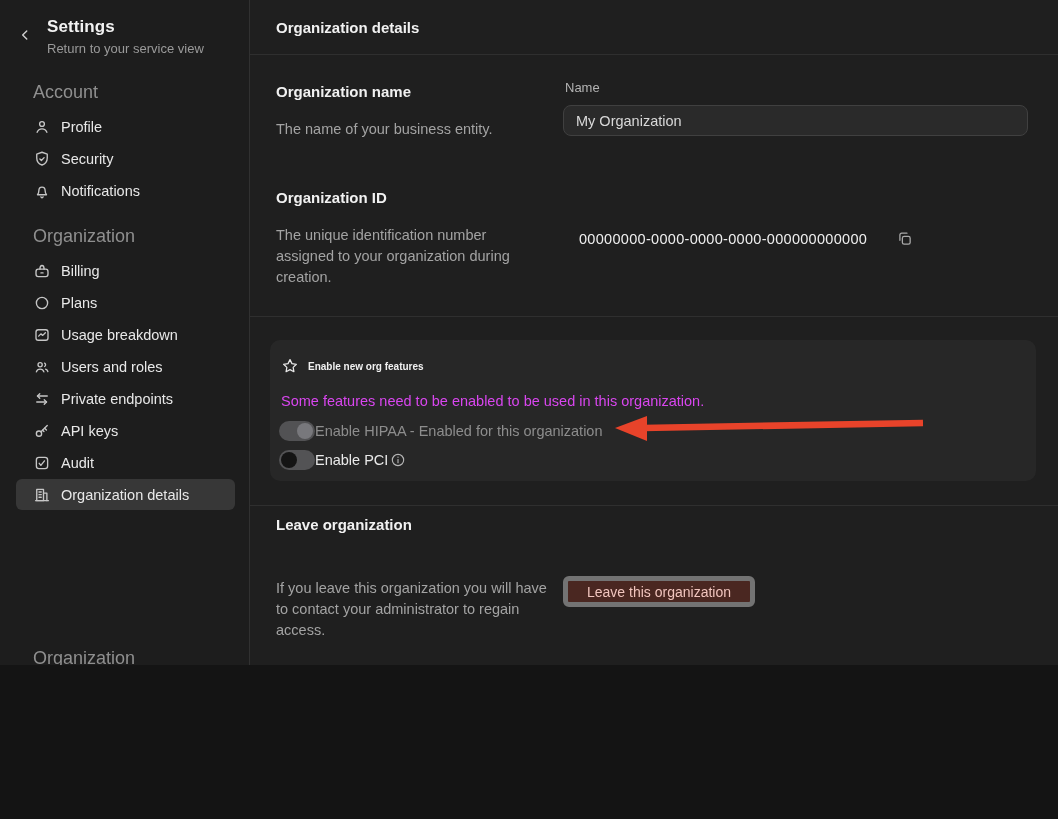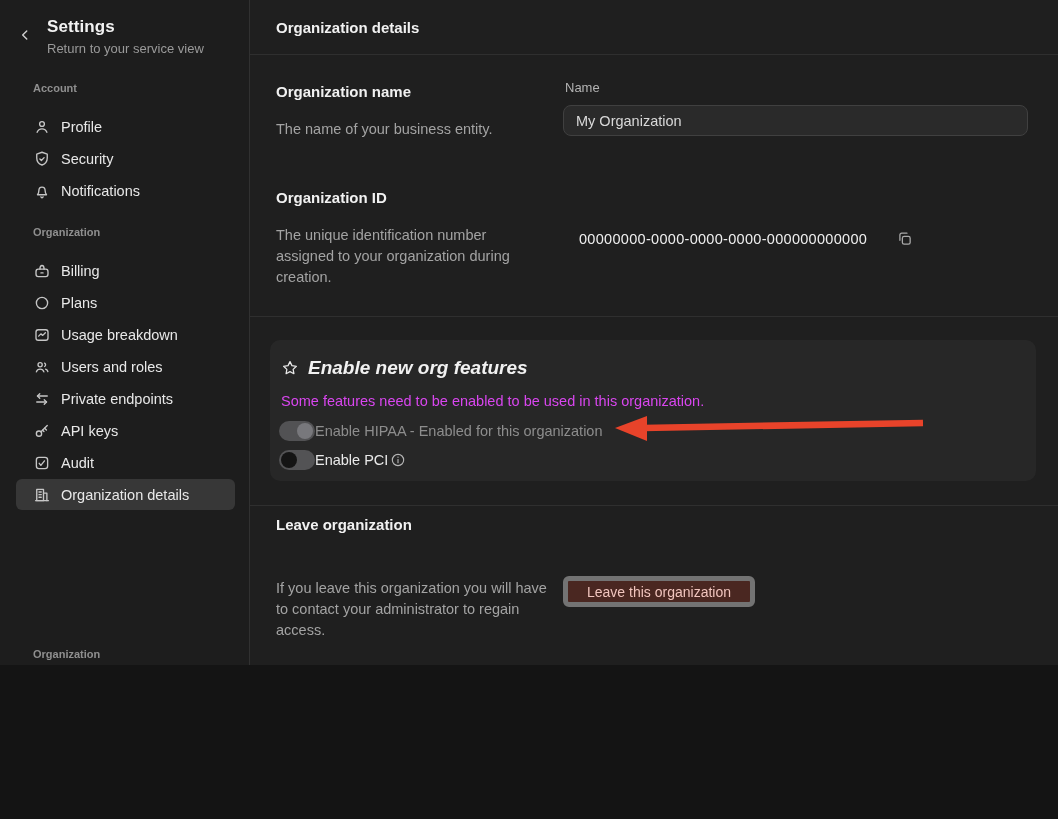--- a/index.html
+++ b/index.html
@@ -5,21 +5,21 @@
   * { margin:0; padding:0; box-sizing:border-box; }
   html,body { background:#141414; }
   body { font-family:"Liberation Sans","DejaVu Sans",sans-serif; }
   .app { position:relative; width:1058px; height:665px; background:#1e1e1e; overflow:hidden; color:#ececec; }
 
   
   .sidebar { position:absolute; left:0; top:0; width:250px; height:819px; background:#1d1d1d; border-right:1px solid #313131; }
   .sb-back { position:absolute; left:18px; top:26px; width:18px; height:18px; color:#cfcfcf; background:none; border:none; cursor:pointer; }
   .sb-title { position:absolute; left:47px; top:17px; font-size:17px; font-weight:700; color:#f2f2f2; letter-spacing:.1px; }
   .sb-sub { position:absolute; left:47px; top:41px; font-size:13px; color:#9a9a9a; }
-  .sb-label { position:absolute; left:33px; font-size:11px; font-weight:700; color:#8f8f8f; }
+  .sb-label { position:absolute; left:33px; font-size:18px; font-weight:400; color:#8f8f8f; }
   .sb-row { position:absolute; left:16px; width:219px; height:31px; display:flex; align-items:center; gap:10px; padding:0 12px 0 17px; border-radius:6px; cursor:pointer; }
   .sb-row.selected { background:#373737; }
   .sb-row .ic { width:18px; height:18px; flex:0 0 18px; color:#c6c6c6; display:flex; align-items:center; justify-content:center; }
   .sb-row .lbl { font-size:14.5px; color:#e8e8e8; white-space:nowrap; }
   .sb-row .chev { margin-left:auto; width:14px; height:14px; color:#cfcfcf; }
   .sb-divider { position:absolute; left:0; right:0; top:723px; height:1px; background:#2f2f2f; }
   svg { display:block; }
 
   
   .main { position:absolute; left:250px; top:0; width:808px; height:819px; background:#1f1f1f; }
@@ -30,21 +30,21 @@
   .field-label { position:absolute; left:315px; top:80px; font-size:13px; color:#b3b3b3; }
   .text-input { position:absolute; left:313px; top:105px; width:465px; height:31px; background:#2a2a2a; border:1px solid #404040; border-radius:8px; color:#d9d9d9; font-size:14.5px; padding:0 12px; font-family:inherit; outline:none; }
   .uuid { position:absolute; left:329px; top:231px; font-size:14.5px; color:#efefef; letter-spacing:.3px; white-space:nowrap; }
   .copy-btn { position:absolute; left:646px; top:228px; width:20px; height:20px; background:none; border:none; color:#a9a9a9; cursor:pointer; }
   .hdiv { position:absolute; left:0; right:0; height:1px; background:#2f2f2f; }
 
   
   .card { position:absolute; left:20px; top:340px; width:766px; height:141px; background:#272727; border-radius:10px; }
   .card-head { position:absolute; left:11px; top:17px; display:flex; align-items:center; gap:9px; }
   .card-head .ic { width:18px; height:18px; color:#e8e8e8; }
-  .card-title { font-size:19px; font-weight:700; color:#f1f1f1;font-style:italic; }
+  .card-title { font-size:10px; font-weight:700; color:#f1f1f1; }
   .card-desc { position:absolute; left:11px; top:53px; font-size:14.5px; font-weight:500; color:#d946ef; }
   .t-row { position:absolute; left:9px; display:flex; align-items:center; gap:0; height:22px; }
   .t-row1 { top:80px; } .t-row2 { top:109px; }
   .toggle { position:relative; width:36px; height:20px; border-radius:10px; border:none; cursor:pointer; flex:0 0 36px; }
   .toggle .knob { position:absolute; top:2px; width:16px; height:16px; border-radius:50%; }
   .toggle.on-disabled { background:#525254; }
   .toggle.on-disabled .knob { right:2px; background:#78787c; }
   .toggle.off { background:#535355; }
   .toggle.off .knob { left:2px; background:#141414; }
   .t-label { font-size:14.5px; }

